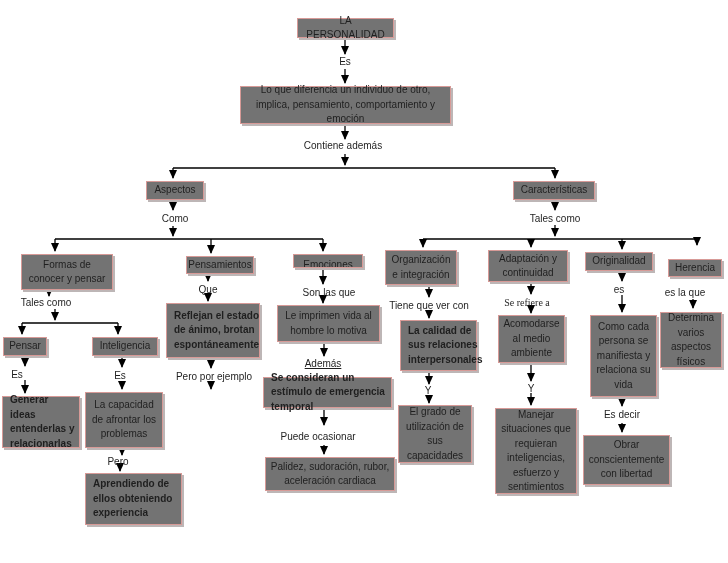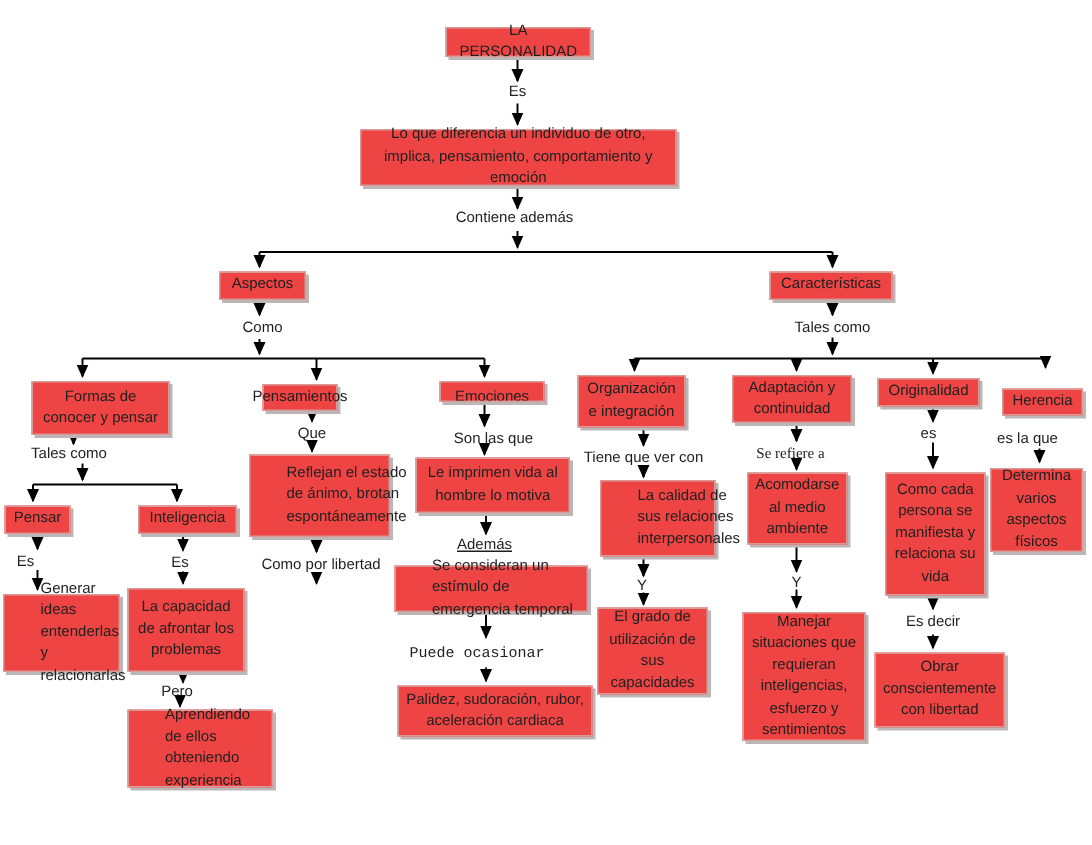--- a/index.html
+++ b/index.html
@@ -4,29 +4,29 @@
 <style>
   * { margin:0; padding:0; box-sizing:border-box; }
   body { background:#ffffff; font-family:"Liberation Sans", sans-serif; }
   .canvas {
     position:relative; width:728px; height:563px; background:#ffffff;
     color:#1f1f1f; overflow:hidden;
   }
   .wires { position:absolute; left:0; top:0; width:728px; height:563px; }
   .node {
     position:absolute;
-    background:#ef4444;
+    background:#737373;
     border:1.4px solid #d79a97;
     box-shadow:2px 2px 0 #bdb6b6;
     display:flex; align-items:center; justify-content:center;
     text-align:center;
     font-size:10px; line-height:1.45; color:#1f1f1f;
     padding:2px 3px;
   }
-  .node.align-left { justify-content:flex-start; text-align:left; padding-left:24px; }
+  .node.align-left { justify-content:flex-start; text-align:left; padding-left:7px;font-weight:bold; }
   .node.clip { overflow:hidden; align-items:flex-start; line-height:16px;text-align:right; }
   .lbl {
     position:absolute; font-size:10px; color:#1f1f1f;
     text-align:center; line-height:1.2; white-space:nowrap;
   }
 </style>
 </head>
 <body>
 
 <div class="canvas">
@@ -104,21 +104,21 @@
       <line x1="693" y1="299" x2="693" y2="308" marker-end="url(#ah)"></line>
     </g>
   </svg>
 
   <div class="node" style="left:297px;top:18px;width:97px;height:20px;">LA PERSONALIDAD</div>
   <div class="node" style="left:240px;top:86px;width:211px;height:38px;">Lo que diferencia un individuo de otro, implica, pensamiento,  comportamiento y emoción</div>
   <div class="node" style="left:146px;top:181px;width:58px;height:19px;">Aspectos</div>
   <div class="node" style="left:513px;top:181px;width:82px;height:19px;">Características</div>
 
   <div class="node" style="left:21px;top:254px;width:92px;height:36px;">Formas de conocer  y pensar</div>
-  <div class="node" style="left:175px;top:256px;width:50px;height:18px;">Pensamientos</div>
+  <div class="node" style="left:186px;top:256px;width:68px;height:18px;">Pensamientos</div>
   <div class="node clip" style="left:293px;top:254px;width:70px;height:14px;">Emociones</div>
   <div class="node" style="left:385px;top:250px;width:72px;height:35px;">Organización e integración</div>
   <div class="node" style="left:488px;top:250px;width:80px;height:32px;">Adaptación y continuidad</div>
   <div class="node" style="left:585px;top:252px;width:68px;height:19px;">Originalidad</div>
   <div class="node" style="left:668px;top:248px;width:54px;height:18px;margin-top:11px;">Herencia</div>
 
   <div class="node" style="left:3px;top:337px;width:44px;height:19px;">Pensar</div>
   <div class="node" style="left:92px;top:337px;width:66px;height:19px;">Inteligencia</div>
   <div class="node align-left" style="left:2px;top:396px;width:78px;height:52px;">Generar ideas entenderlas y relacionarlas</div>
   <div class="node" style="left:85px;top:392px;width:78px;height:56px;">La capacidad de afrontar los problemas</div>
@@ -147,21 +147,21 @@
   <div class="lbl" style="left:515px;top:213px;width:80px;">Tales como</div>
   <div class="lbl" style="left:6px;top:297px;width:80px;">Tales como</div>
   <div class="lbl" style="left:183px;top:284px;width:50px;">Que</div>
   <div class="lbl" style="left:289px;top:287px;width:80px;">Son las que</div>
   <div class="lbl" style="left:379px;top:300px;width:100px;">Tiene que ver con</div>
   <div class="lbl" style="left:487px;top:297px;width:80px;font-family:Liberation Serif, serif;">Se refiere a</div>
   <div class="lbl" style="left:604px;top:284px;width:30px;">es</div>
   <div class="lbl" style="left:645px;top:287px;width:80px;">es la que</div>
   <div class="lbl" style="left:2px;top:369px;width:30px;">Es</div>
   <div class="lbl" style="left:105px;top:370px;width:30px;">Es</div>
-  <div class="lbl" style="left:164px;top:371px;width:100px;">Como por libertad</div>
+  <div class="lbl" style="left:164px;top:371px;width:100px;">Pero por ejemplo</div>
   <div class="lbl" style="left:283px;top:358px;width:80px;text-decoration:underline;">Además</div>
   <div class="lbl" style="left:98px;top:456px;width:40px;">Pero</div>
-  <div class="lbl" style="left:268px;top:431px;width:100px;font-family:Liberation Mono, monospace;">Puede ocasionar</div>
+  <div class="lbl" style="left:268px;top:431px;width:100px;">Puede ocasionar</div>
   <div class="lbl" style="left:418px;top:385px;width:20px;">Y</div>
   <div class="lbl" style="left:521px;top:383px;width:20px;">Y</div>
   <div class="lbl" style="left:592px;top:409px;width:60px;">Es decir</div>
 
 </div>
 
 </body></html>

